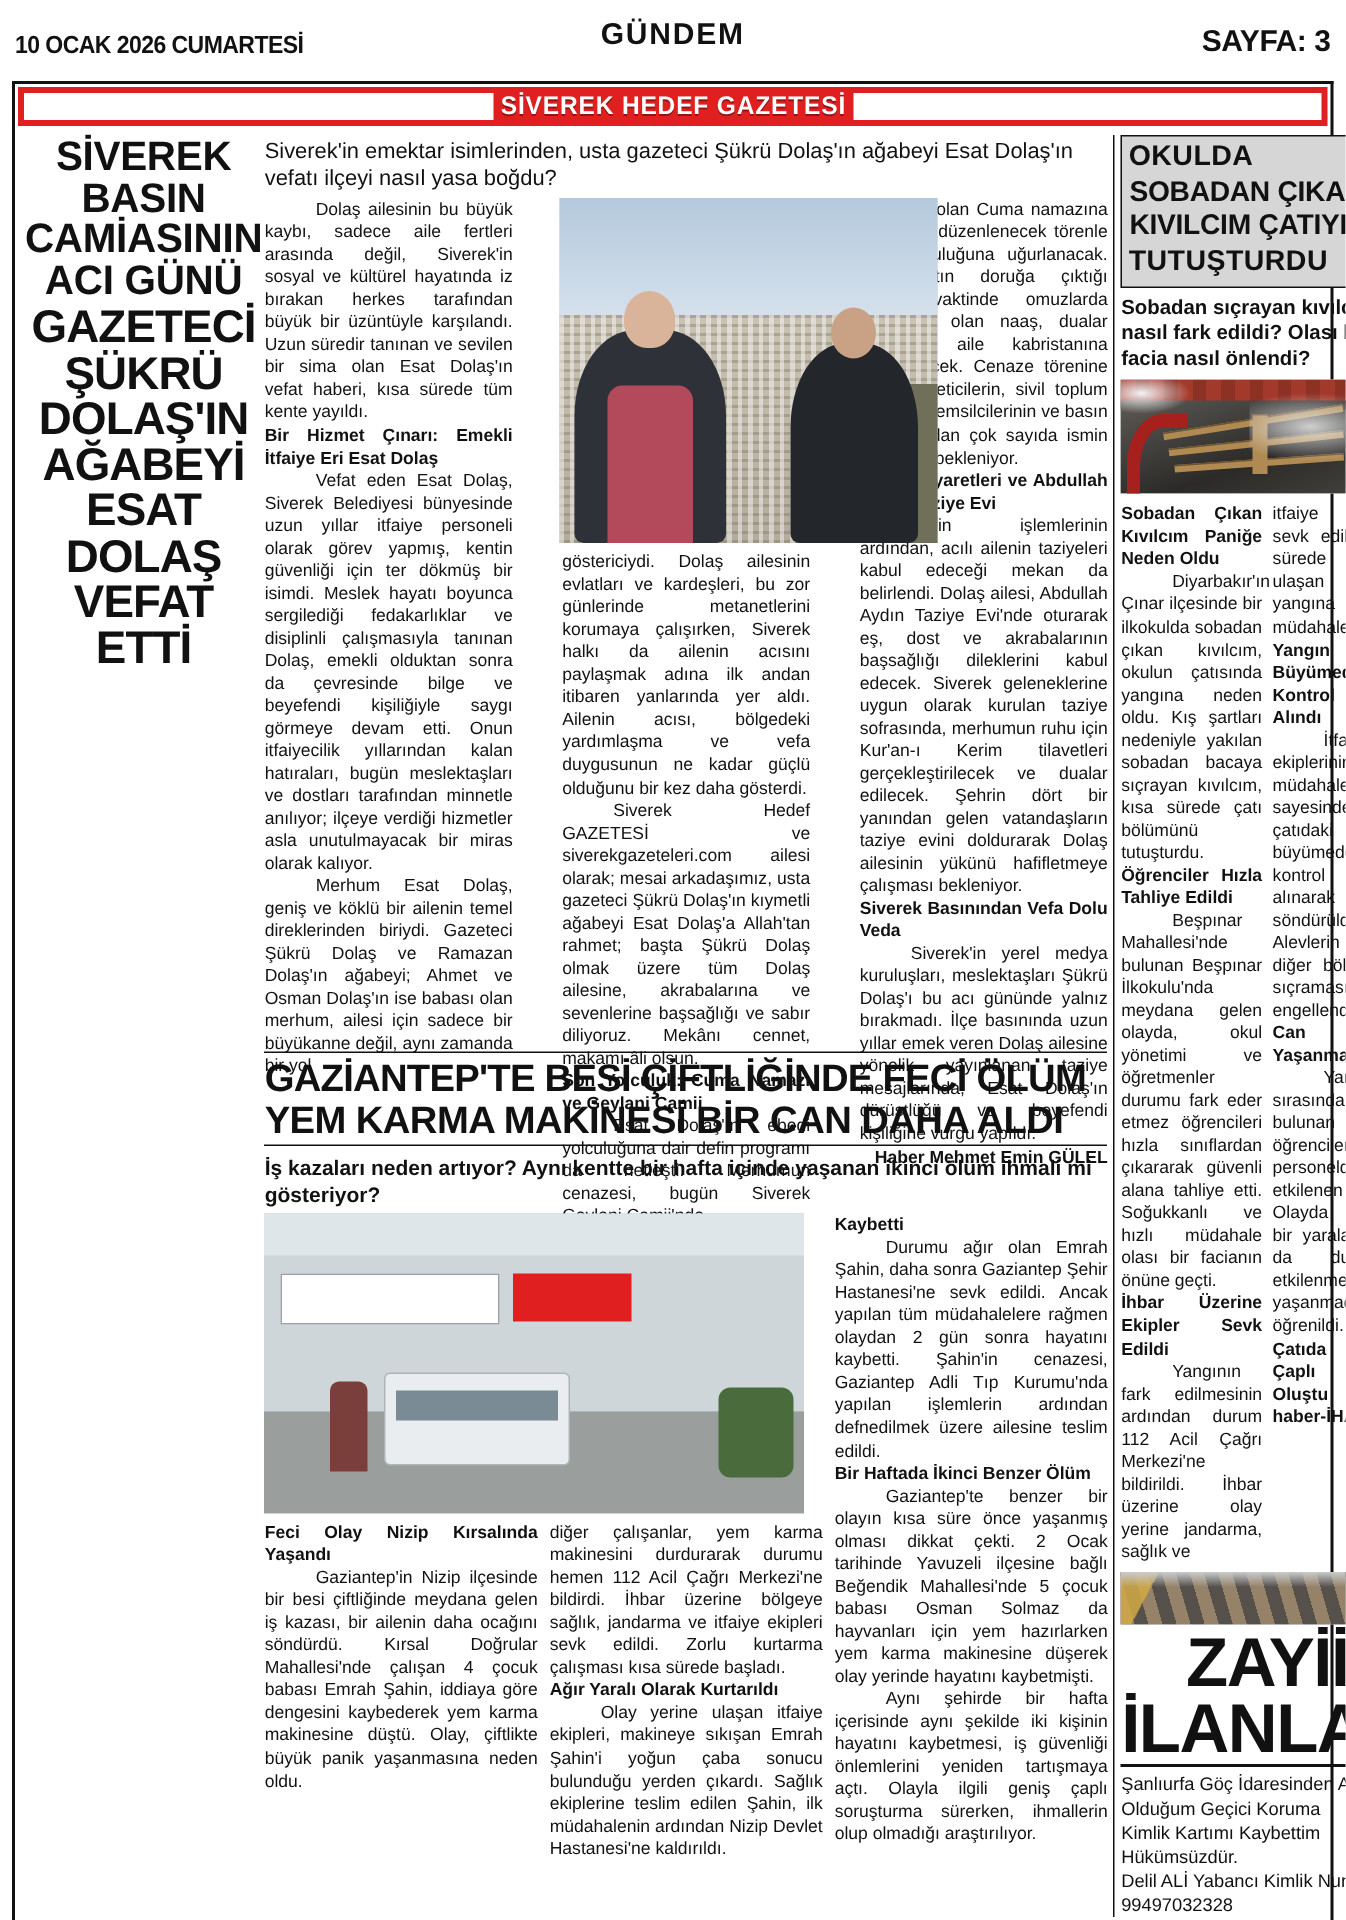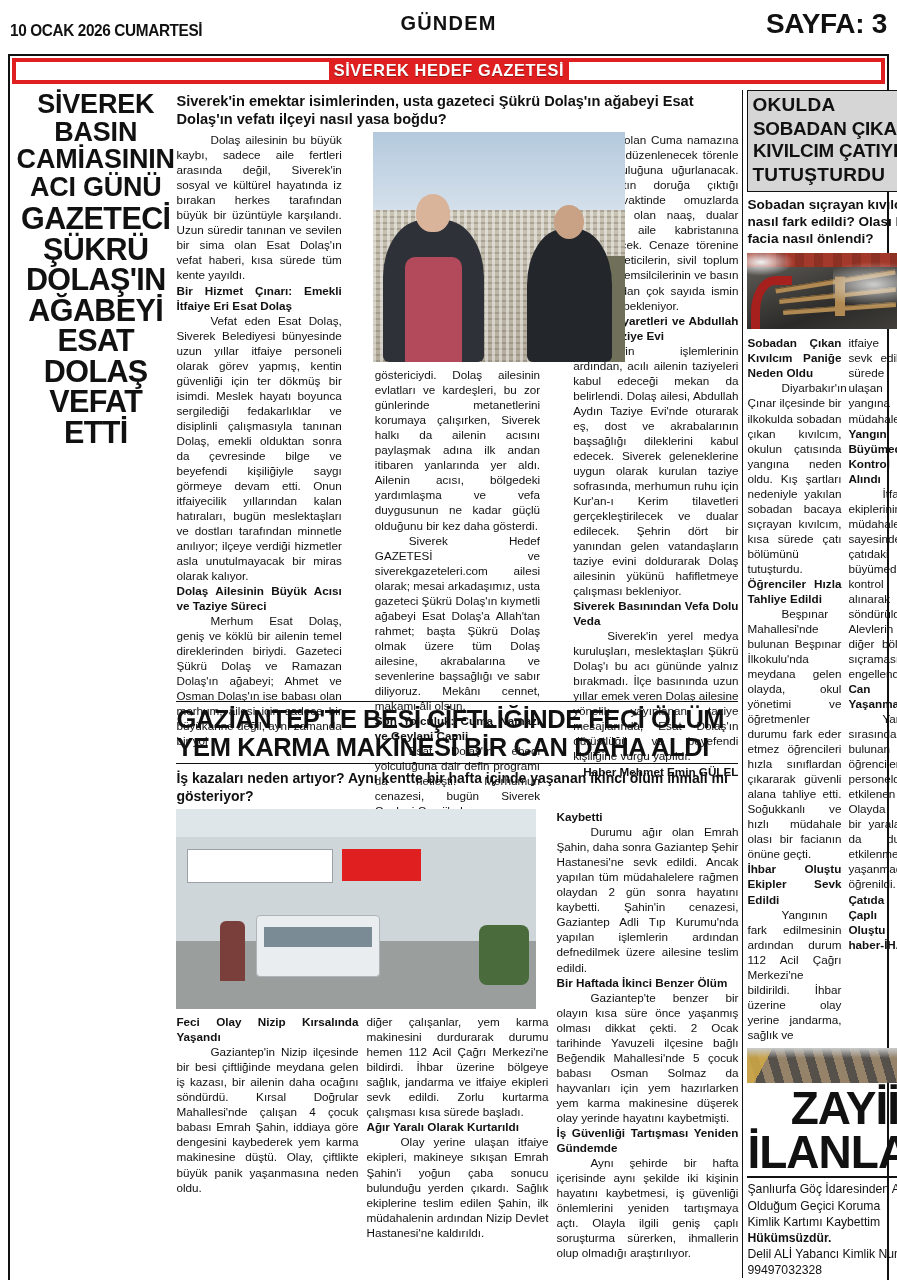--- a/index.html
+++ b/index.html
@@ -22,21 +22,21 @@
   .mast-date{
     font-weight:bold;font-size:16.5px;letter-spacing:-0.4px;
     transform:scaleX(.93);transform-origin:left bottom;
     white-space:nowrap;
   }
   .mast-center{
     font-weight:bold;font-size:20px;letter-spacing:1.2px;
     position:absolute;left:0;right:0;text-align:center;top:6px;
   }
   .mast-page{
-    font-weight:bold;font-size:28px;letter-spacing:-0.3px;white-space:nowrap;
+    font-weight:bold;font-size:20px;letter-spacing:-0.3px;white-space:nowrap;
     position:relative;z-index:3;
   }
 
   
   .banner-wrap{
     position:relative;border:2px solid #111;border-bottom:none;
     background:#fff;padding:2px;margin-top:12px;
   }
   .banner{
     position:relative;background:#e02020;height:26px;
@@ -71,21 +71,21 @@
   .head1 .l1{font-size:27.5px;letter-spacing:-.2px;transform:scaleX(.98);}
   .head1 .l2{font-size:30.5px;letter-spacing:-.6px;margin-top:3px;display:block;}
   .rule-thin{border-top:1px solid #111;margin:5px 0 4px 0;}
 
   .body-cols{display:flex;flex:1;min-height:0;}
   .left-block{width:562px;flex:none;display:flex;flex-direction:column;}
   .vdiv{width:0;border-left:1px solid #111;margin:0 4px;align-self:stretch;}
   .right-block{flex:1;display:flex;flex-direction:column;min-width:0;}
 
   .deck{
-    font-weight:bold;font-size:14.6px;line-height:1.24;margin:2px 0 4px 0;
+    font-weight:normal;font-size:14.6px;line-height:1.24;margin:2px 0 4px 0;
   }
 
   
   .cols3{display:flex;gap:8px;}
   .col{flex:1;min-width:0;}
   .col p,.txt p{
     margin:0;font-size:11.7px;line-height:1.285;text-align:justify;
     hyphens:auto;
   }
   .col p.ind{text-indent:34px;}
@@ -109,21 +109,21 @@
   .head2 .g1{font-size:25.5px;letter-spacing:-.5px;display:block;}
   .head2 .g2{font-size:25.5px;letter-spacing:-.4px;display:block;margin-top:2px;}
   .head2-deck{font-weight:bold;font-size:14px;line-height:1.25;margin:3px 0 4px 0;}
 
   
   .zayii-title{
     font-weight:bold;font-size:46px;letter-spacing:-1px;line-height:.95;
     text-align:center;margin:4px 0 2px 0;transform:scaleX(1.0);
   }
   .zayii-body{font-size:12.2px;line-height:1.32;}
-  .zayii-body b{font-weight:bold;}
+  .zayii-body b{font-weight:normal;}
 
   .hr-black{border-top:1.5px solid #111;margin:4px 0;}
   .hr-black2{border-top:2px solid #111;margin:5px 0 4px 0;}
 
   
   .ph{position:absolute;inset:0;}
   .sky{position:absolute;left:0;right:0;top:0;height:42%;
        background:linear-gradient(#b4c9dd,#dce6ef);}
   .town{position:absolute;left:0;right:0;top:34%;bottom:0;
        background:linear-gradient(#c9c3b4,#b3ac9c);}
@@ -217,21 +217,20 @@
       <div class="left-block">
 
         <div class="deck">Siverek'in emektar isimlerinden, usta gazeteci Şükrü Dolaş'ın ağabeyi Esat Dolaş'ın vefatı ilçeyi nasıl yasa boğdu?</div>
 
         <div class="cols3" style="height:565px;gap:33px;">
 
           <div class="col">
             <p class="ind">Dolaş ailesinin bu büyük kaybı, sadece aile fertleri arasında değil, Siverek'in sosyal ve kültürel hayatında iz bırakan herkes tarafından büyük bir üzüntüyle karşılandı. Uzun süredir tanınan ve sevilen bir sima olan Esat Dolaş'ın vefat haberi, kısa sürede tüm kente yayıldı.</p>
             <p class="sub">Bir Hizmet Çınarı: Emekli İtfaiye Eri Esat Dolaş</p>
             <p class="ind">Vefat eden Esat Dolaş, Siverek Belediyesi bünyesinde uzun yıllar itfaiye personeli olarak görev yapmış, kentin güvenliği için ter dökmüş bir isimdi. Meslek hayatı boyunca sergilediği fedakarlıklar ve disiplinli çalışmasıyla tanınan Dolaş, emekli olduktan sonra da çevresinde bilge ve beyefendi kişiliğiyle saygı görmeye devam etti. Onun itfaiyecilik yıllarından kalan hatıraları, bugün meslektaşları ve dostları tarafından minnetle anılıyor; ilçeye verdiği hizmetler asla unutulmayacak bir miras olarak kalıyor.</p>
-            <p class="sub">Dolaş Ailesinin Büyük Acısı ve Taziye Süreci</p>
             <p class="ind">Merhum Esat Dolaş, geniş ve köklü bir ailenin temel direklerinden biriydi. Gazeteci Şükrü Dolaş ve Ramazan Dolaş'ın ağabeyi; Ahmet ve Osman Dolaş'ın ise babası olan merhum, ailesi için sadece bir büyükanne değil, aynı zamanda bir yol</p>
           </div>
 
           <div class="col">
             <div class="figure" style="height:230px;margin:0 0 5px 0;width:252px;margin-left:-2px;">
               <div class="ph">
                 <div class="sky"></div>
                 <div class="town"></div>
                 <div class="sofa"></div>
                 <div class="man-a"></div>
@@ -286,21 +285,20 @@
             <p class="sub">Ağır Yaralı Olarak Kurtarıldı</p>
             <p class="ind">Olay yerine ulaşan itfaiye ekipleri, makineye sıkışan Emrah Şahin'i yoğun çaba sonucu bulunduğu yerden çıkardı. Sağlık ekiplerine teslim edilen Şahin, ilk müdahalenin ardından Nizip Devlet Hastanesi'ne kaldırıldı.</p>
 
           </div>
 
           <div class="col">
             <p class="sub">Kaybetti</p>
             <p class="ind">Durumu ağır olan Emrah Şahin, daha sonra Gaziantep Şehir Hastanesi'ne sevk edildi. Ancak yapılan tüm müdahalelere rağmen olaydan 2 gün sonra hayatını kaybetti. Şahin'in cenazesi, Gaziantep Adli Tıp Kurumu'nda yapılan işlemlerin ardından defnedilmek üzere ailesine teslim edildi.</p>
             <p class="sub">Bir Haftada İkinci Benzer Ölüm</p>
             <p class="ind">Gaziantep'te benzer bir olayın kısa süre önce yaşanmış olması dikkat çekti. 2 Ocak tarihinde Yavuzeli ilçesine bağlı Beğendik Mahallesi'nde 5 çocuk babası Osman Solmaz da hayvanları için yem hazırlarken yem karma makinesine düşerek olay yerinde hayatını kaybetmişti.</p>
-            <p class="sub">İş Güvenliği Tartışması Yeniden Gündemde</p>
             <p class="ind">Aynı şehirde bir hafta içerisinde aynı şekilde iki kişinin hayatını kaybetmesi, iş güvenliği önlemlerini yeniden tartışmaya açtı. Olayla ilgili geniş çaplı soruşturma sürerken, ihmallerin olup olmadığı araştırılıyor.</p>
 
           </div>
         </div>
       </div>
 
       <div class="vdiv"></div>
 
       <div class="right-block">
 
@@ -326,21 +324,21 @@
             <div class="snow"></div>
           </div>
         </div>
 
         <div class="cols3" style="gap:7px;">
           <div class="col">
             <p class="sub">Sobadan Çıkan Kıvılcım Paniğe Neden Oldu</p>
             <p class="ind">Diyarbakır'ın Çınar ilçesinde bir ilkokulda sobadan çıkan kıvılcım, okulun çatısında yangına neden oldu. Kış şartları nedeniyle yakılan sobadan bacaya sıçrayan kıvılcım, kısa sürede çatı bölümünü tutuşturdu.</p>
             <p class="sub">Öğrenciler Hızla Tahliye Edildi</p>
             <p class="ind">Beşpınar Mahallesi'nde bulunan Beşpınar İlkokulu'nda meydana gelen olayda, okul yönetimi ve öğretmenler durumu fark eder etmez öğrencileri hızla sınıflardan çıkararak güvenli alana tahliye etti. Soğukkanlı ve hızlı müdahale olası bir facianın önüne geçti.</p>
-            <p class="sub">İhbar Oluştu Ekipler Sevk Edildi</p>
+            <p class="sub">İhbar Üzerine Ekipler Sevk Edildi</p>
             <p class="ind">Yangının fark edilmesinin ardından durum 112 Acil Çağrı Merkezi'ne bildirildi. İhbar üzerine olay yerine jandarma, sağlık ve</p>
           </div>
           <div class="col">
             <p>itfaiye ekipleri sevk edildi. Kısa sürede okula ulaşan ekipler, yangına müdahale etti.</p>
             <p class="sub">Yangın Büyümeden Kontrol Altına Alındı</p>
             <p class="ind">İtfaiye ekiplerinin hızlı müdahalesi sayesinde çatıdaki yangın büyümeden kontrol altına alınarak söndürüldü. Alevlerin okulun diğer bölümlerine sıçraması engellendi.</p>
             <p class="sub">Can Kaybı Yaşanmadı</p>
             <p class="ind">Yangın sırasında okulda bulunan öğrenciler ve personelden etkilenen olmadı. Olayda herhangi bir yaralanma ya da dumandan etkilenme yaşanmadığı öğrenildi.</p>
             <p class="sub">Çatıda Küçük Çaplı Hasar Oluştu</p>
             <p class="sub">haber-İHA-</p>

